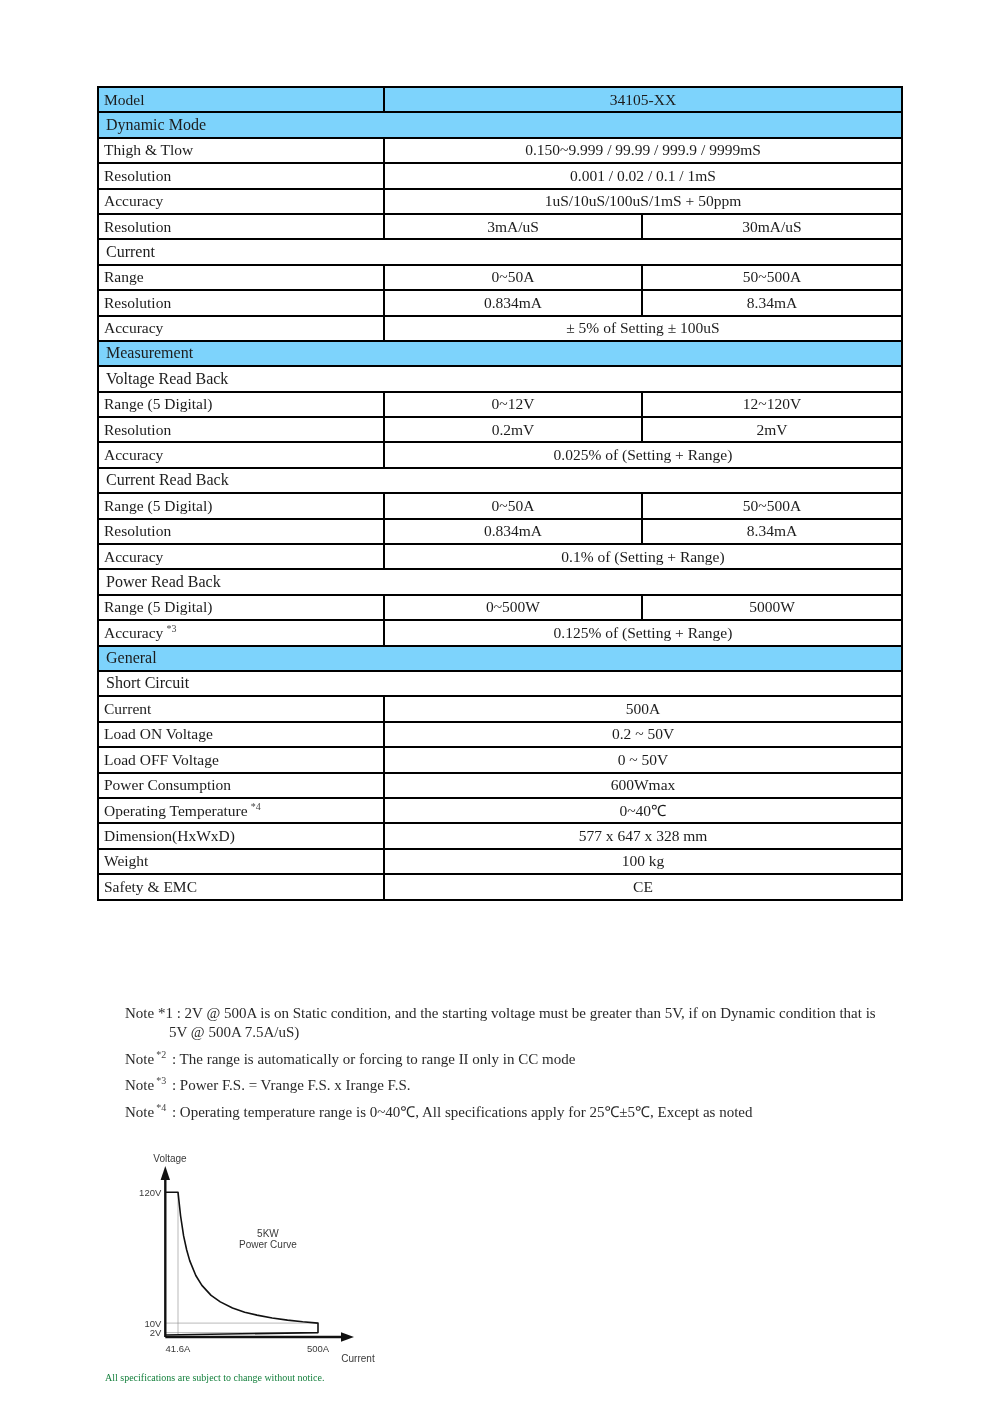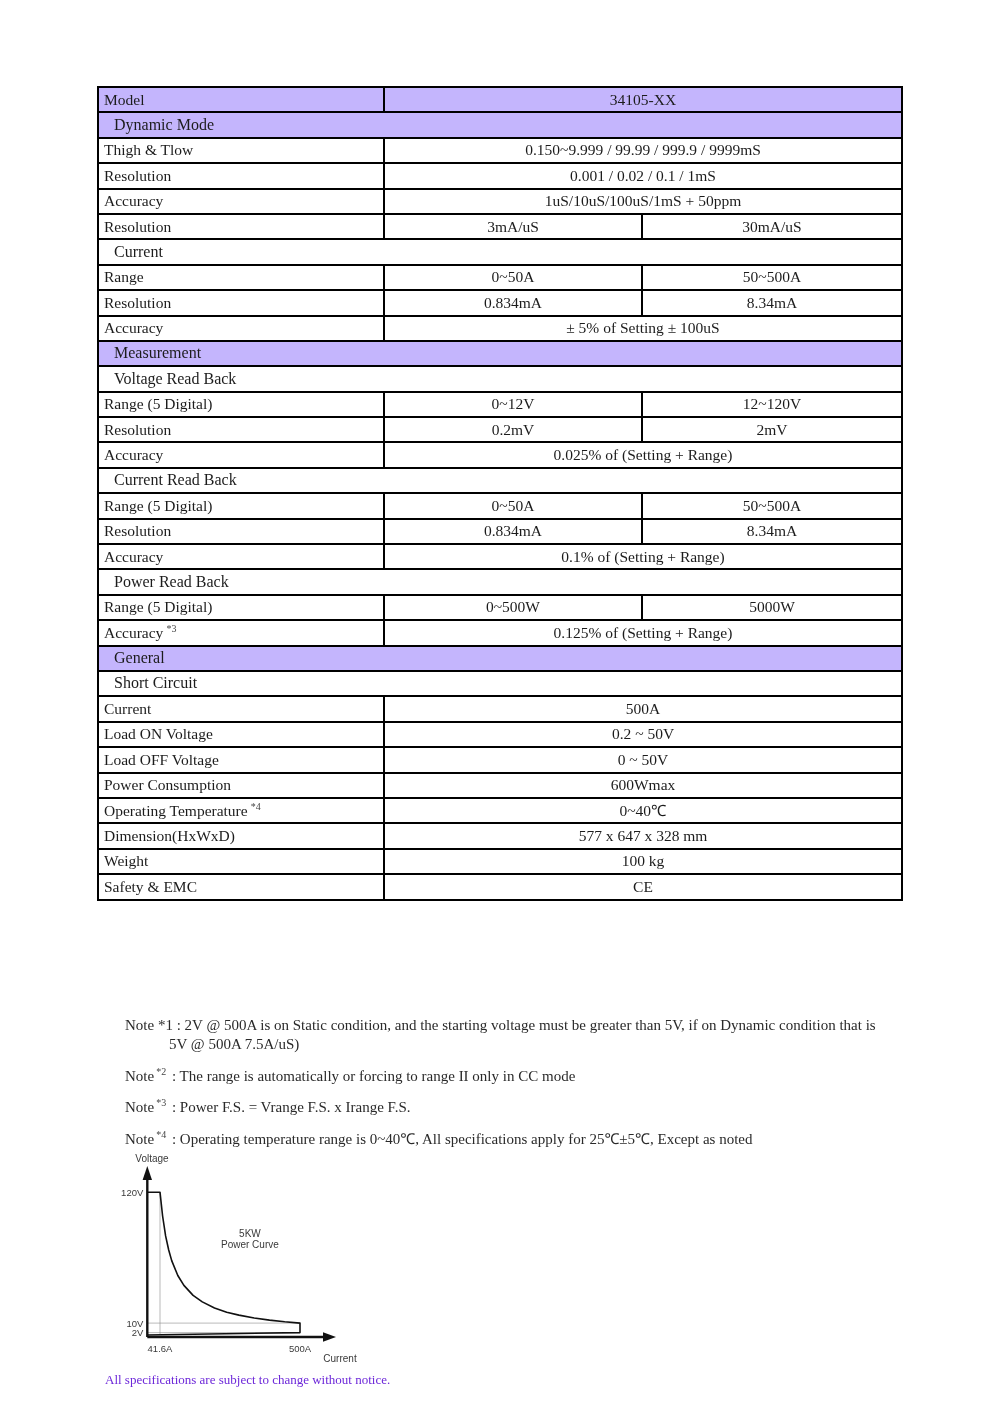--- a/index.html
+++ b/index.html
@@ -15,39 +15,39 @@
     border:2px solid #000;
     height:23.4px;
     font-size:15.5px;
     line-height:1.05;
     vertical-align:middle;
     padding:0;
     overflow:hidden;
     white-space:nowrap;
   }
   table.spec td.label { text-align:left; padding-left:5px; }
-  table.spec td.section { text-align:left; padding-left:15px; font-size:16px; }
+  table.spec td.section { text-align:left; padding-left:7px; font-size:16px; }
   table.spec td.value { text-align:center; }
-  tr.shaded td { background:#c4b5fd; }
+  tr.shaded td { background:#7dd3fc; }
   sup.note-ref { font-size:10px; vertical-align:super; margin-left:3px; color:#444; }
   .notes {
     position:absolute; left:125px; top:1004px; width:800px;
     font-size:15px; color:#2a2a2a;
   }
-  .note { margin-bottom:7px; line-height:1.25;margin-top:12px; }
+  .note { margin-bottom:7px; line-height:1.25; }
   .note .cont { padding-left:44px; }
   .note sup.note-ref { margin:0 2px 0 2px; }
-  .chart-wrap { position:absolute; left:112px; top:1145px; width:260px; height:230px;text-decoration:underline; }
+  .chart-wrap { position:absolute; left:130px; top:1145px; width:260px; height:230px;text-decoration:underline; }
   .chart-wrap svg text {
     font-family:"Liberation Sans", sans-serif;
     fill:#3a3a3a;
   }
   .footer-note {
     position:absolute; left:105px; top:1372px;
-    font-size:13px; color:#6d28d9;
+    font-size:10px; color:#15803d;
   }
 </style>
 </head>
 <body>
 
 <div class="page">
 
   <table class="spec">
     <colgroup>
       <col style="width:286px">

